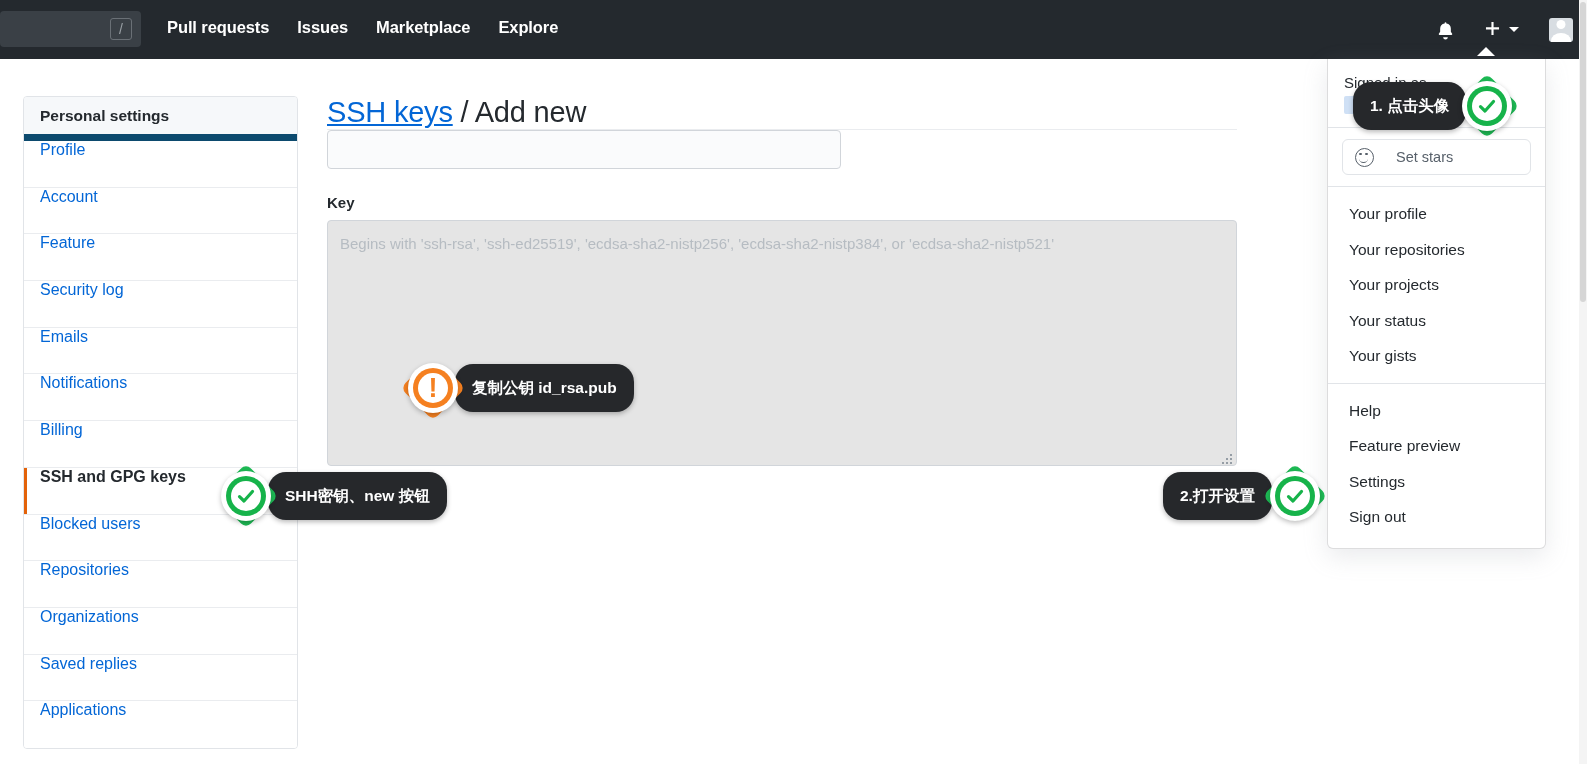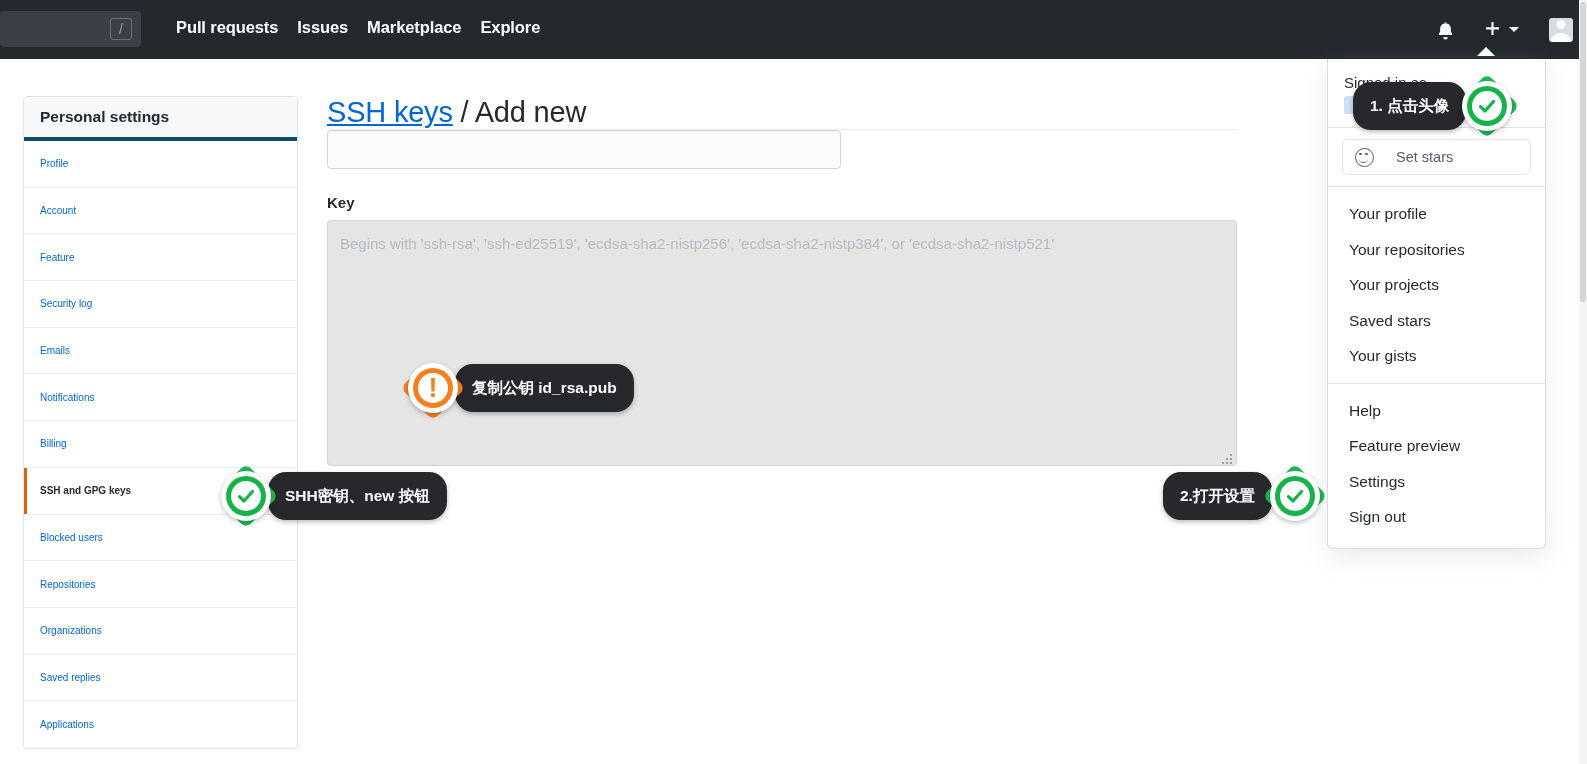--- a/index.html
+++ b/index.html
@@ -32,21 +32,21 @@
     border-radius: 3px;
     color: #9aa0a6; font-size: 14px;
     display: flex; align-items: center; justify-content: center;
     line-height: 1;
   }
   .nav-link {
     color: #ffffff; font-size: 16.5px; font-weight: bold;
     text-decoration: none; white-space: nowrap;
     letter-spacing: -0.1px;
   }
-  #nav-links { position: absolute; left: 176px; top: 18px; display: flex; gap: 19px; }
+  #nav-links { position: absolute; left: 167px; top: 18px; display: flex; gap: 28px; }
 
   #header-right {
     position: absolute; right: 14px; top: 0; height: 59px;
     display: flex; align-items: center; gap: 0px;
   }
   .hdr-icon { display: flex; align-items: center; justify-content: center; }
   #bell-icon { margin-right: 28px; }
   #plus-wrap { display: flex; align-items: center; gap: 7px; margin-right: 30px; }
   #caret-down {
     width: 0; height: 0;
@@ -84,31 +84,31 @@
     position: absolute; left: 23px; top: 96px;
     width: 275px;
     border: 1px solid #e1e4e8;
     border-radius: 4px;
     background: #ffffff;
     overflow: hidden;
   }
   #sidebar-header {
     height: 44px;
     background: #f6f8fa;
-    border-bottom: 4px solid #0c4a6e;
+    border-bottom: 7px solid #0c4a6e;
     display: flex; align-items: center;
     padding-left: 16px;
     font-size: 15.5px; font-weight: bold; color: #24292e;
   }
   .side-item {
     height: 46.7px;
     border-bottom: 1px solid #eaecef;
-    display: flex; align-items: center;
+    display: flex; 
     padding-left: 16px;
-    font-size: 10px;
+    font-size: 16px;
     color: #0366d6;
     position: relative;
     cursor: pointer;
     background: #ffffff;
   }
   .side-item:last-child { border-bottom: none; }
   .side-item.active {
     color: #24292e; font-weight: bold;
   }
   .side-item.active::before {
@@ -415,21 +415,21 @@
     <div id="set-status-btn">
       <span id="smiley-icon"></span>
       <span id="set-status-text">Set stars</span>
     </div>
   </div>
 
   <div class="menu-group">
     <a class="menu-item" href="#">Your profile</a>
     <a class="menu-item" href="#">Your repositories</a>
     <a class="menu-item" href="#">Your projects</a>
-    <a class="menu-item" href="#">Saved stars</a>
+    <a class="menu-item" href="#">Your status</a>
     <a class="menu-item" href="#">Your gists</a>
   </div>
 
   <div class="menu-group">
     <a class="menu-item" href="#">Help</a>
     <a class="menu-item" href="#">Feature preview</a>
     <a class="menu-item" href="#">Settings</a>
     <a class="menu-item" href="#">Sign out</a>
   </div>
 </div>

